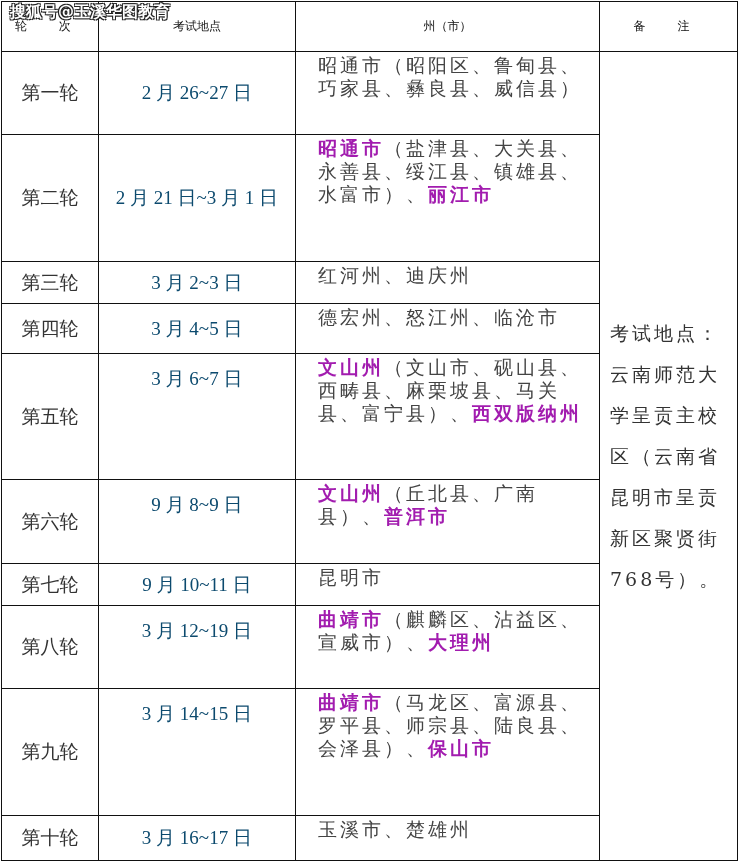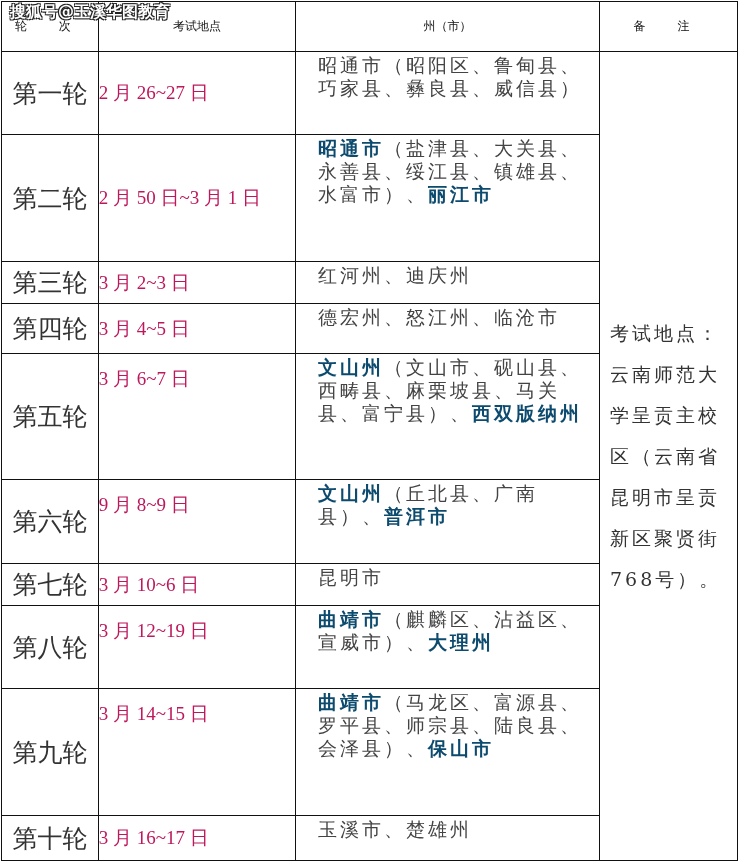--- a/index.html
+++ b/index.html
@@ -2,26 +2,26 @@
 <html><head>
   <meta charset="utf-8">
   <style>
     html, body { margin: 0; padding: 0; background: #ffffff; }
     body { width: 738px; height: 865px; position: relative; overflow: hidden;
            font-family: "DejaVu Serif", "Liberation Serif", serif; color: #222; }
     table { position: absolute; left: 1px; top: 1px; border-collapse: collapse; table-layout: fixed; }
     td, th { border: 1.5px solid #111; padding: 0; }
     th { font-family: "DejaVu Sans", "Liberation Sans", sans-serif; font-weight: normal;
          font-size: 12px; color: #111; height: 49px; text-align: center; }
-    .c-round { width: 101px; text-align: center; font-size: 25px; color: #333; }
-    .c-date { width: 207px; text-align: left; font-size: 19px; color: #be185d; font-family: "Liberation Serif", "DejaVu Serif", serif; }
+    .c-round { width: 101px; text-align: center; font-size: 19px; color: #333; }
+    .c-date { width: 207px; text-align: center; font-size: 19px; color: #0c4a6e; font-family: "Liberation Serif", "DejaVu Serif", serif; }
     .c-date.top { vertical-align: top; padding-top: 12px; }
     .c-region { width: 297px; font-size: 19px; color: #444; padding-left: 22px; line-height: 23px; letter-spacing: 3px; vertical-align: top; padding-top: 2px; }
     .c-note { width: 125px; font-size: 19px; color: #333; line-height: 41px; letter-spacing: 3px; vertical-align: middle; padding: 0 6px 0 10px; }
-    .b { font-weight: bold; color: #0c4a6e; }
+    .b { font-weight: bold; color: #a21caf; }
     .watermark { position: absolute; left: 10px; top: 2px; font-family: "DejaVu Sans", sans-serif;
                  font-size: 16px; font-weight: bold; color: #fff;
                  text-shadow: -1px -1px 0 #222, 1px -1px 0 #222, -1px 1px 0 #222, 1px 1px 0 #222; z-index: 5; }
     .hdr-spaced { letter-spacing: 14px; }
   </style>
 </head>
 <body>
 
 <div class="watermark">搜狐号@玉溪华图教育</div>
 
@@ -36,21 +36,21 @@
   </thead>
   <tbody id="tbody">
       <tr style="height: 83px;">
         <td class="c-round">第一轮</td>
         <td class="c-date">2 月 26~27 日</td>
         <td class="c-region"><span>昭通市（昭阳区、鲁甸县、巧家县、彝良县、威信县）</span></td>
         <td class="c-note" rowspan="10">考试地点：云南师范大学呈贡主校区（云南省昆明市呈贡新区聚贤街768号）。</td>
       </tr>
       <tr style="height: 127px;">
         <td class="c-round">第二轮</td>
-        <td class="c-date">2 月 50 日~3 月 1 日</td>
+        <td class="c-date">2 月 21 日~3 月 1 日</td>
         <td class="c-region"><span class="b">昭通市</span><span>（盐津县、大关县、永善县、绥江县、镇雄县、水富市）、</span><span class="b">丽江市</span></td>
       </tr>
       <tr style="height: 42px;">
         <td class="c-round">第三轮</td>
         <td class="c-date">3 月 2~3 日</td>
         <td class="c-region"><span>红河州、迪庆州</span></td>
       </tr>
       <tr style="height: 50px;">
         <td class="c-round">第四轮</td>
         <td class="c-date">3 月 4~5 日</td>
@@ -61,21 +61,21 @@
         <td class="c-date top">3 月 6~7 日</td>
         <td class="c-region"><span class="b">文山州</span><span>（文山市、砚山县、西畴县、麻栗坡县、马关县、富宁县）、</span><span class="b">西双版纳州</span></td>
       </tr>
       <tr style="height: 84px;">
         <td class="c-round">第六轮</td>
         <td class="c-date top">9 月 8~9 日</td>
         <td class="c-region"><span class="b">文山州</span><span>（丘北县、广南县）、</span><span class="b">普洱市</span></td>
       </tr>
       <tr style="height: 42px;">
         <td class="c-round">第七轮</td>
-        <td class="c-date">3 月 10~6 日</td>
+        <td class="c-date">9 月 10~11 日</td>
         <td class="c-region"><span>昆明市</span></td>
       </tr>
       <tr style="height: 83px;">
         <td class="c-round">第八轮</td>
         <td class="c-date top">3 月 12~19 日</td>
         <td class="c-region"><span class="b">曲靖市</span><span>（麒麟区、沾益区、宣威市）、</span><span class="b">大理州</span></td>
       </tr>
       <tr style="height: 127px;">
         <td class="c-round">第九轮</td>
         <td class="c-date top">3 月 14~15 日</td>

